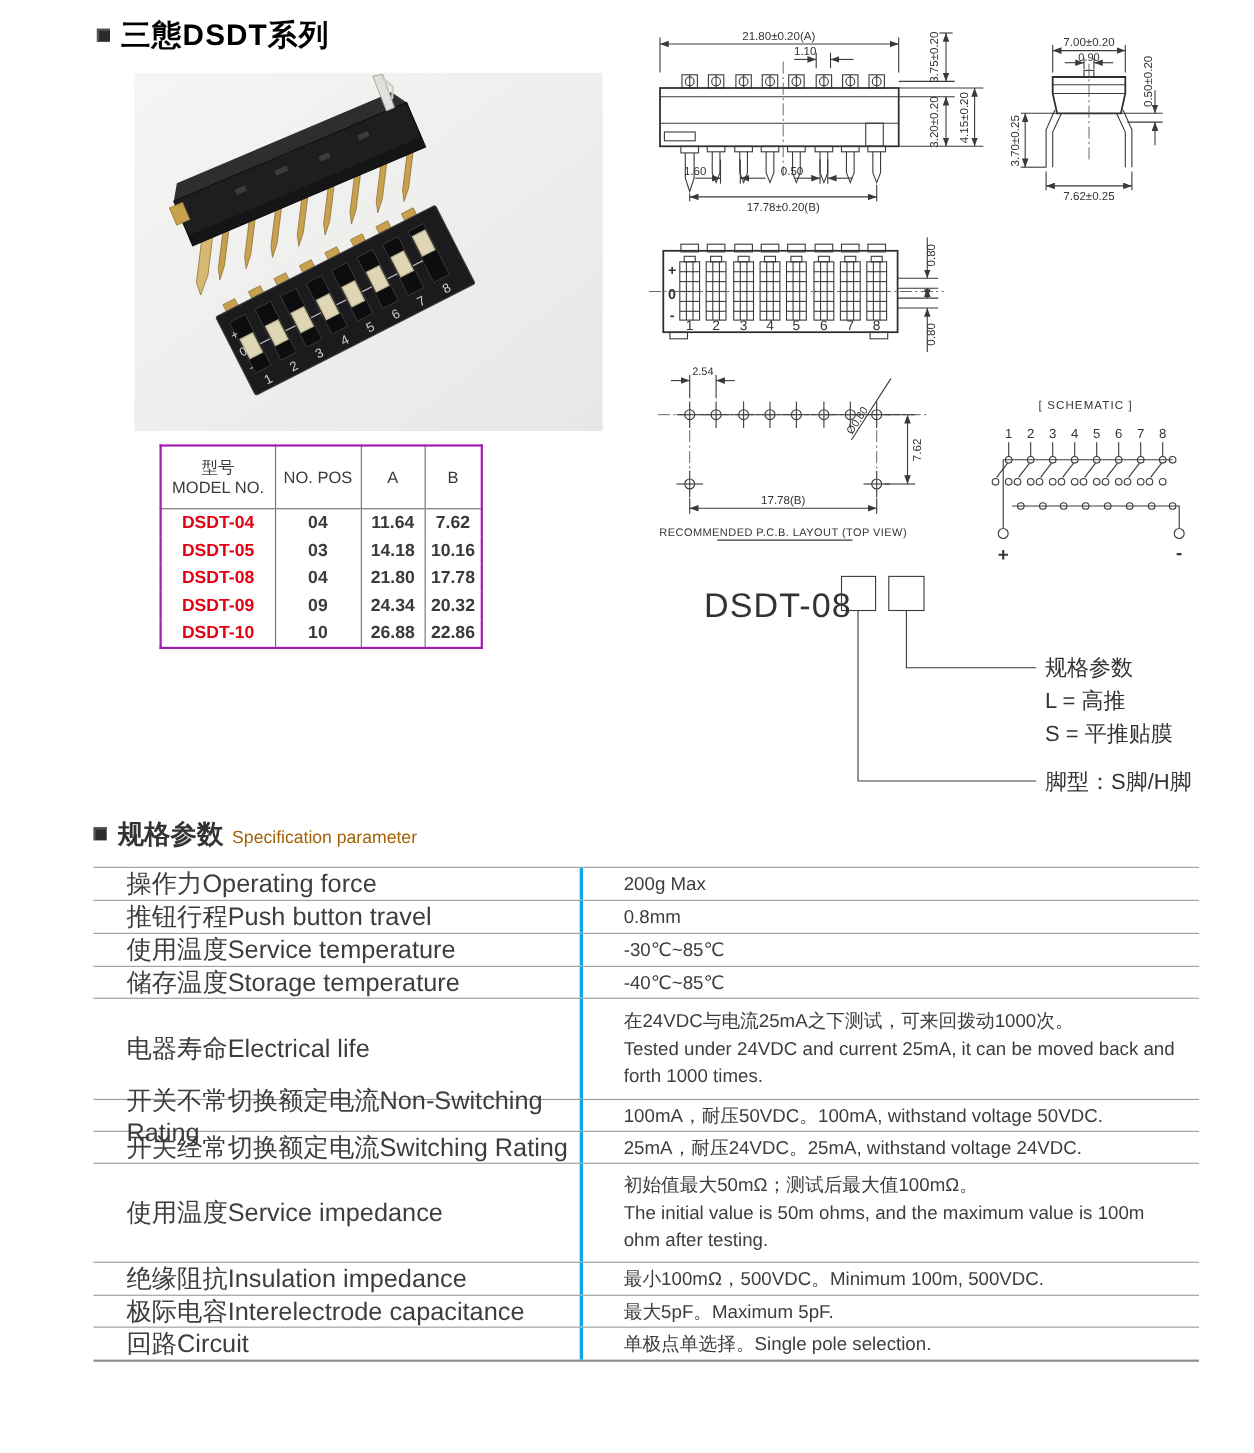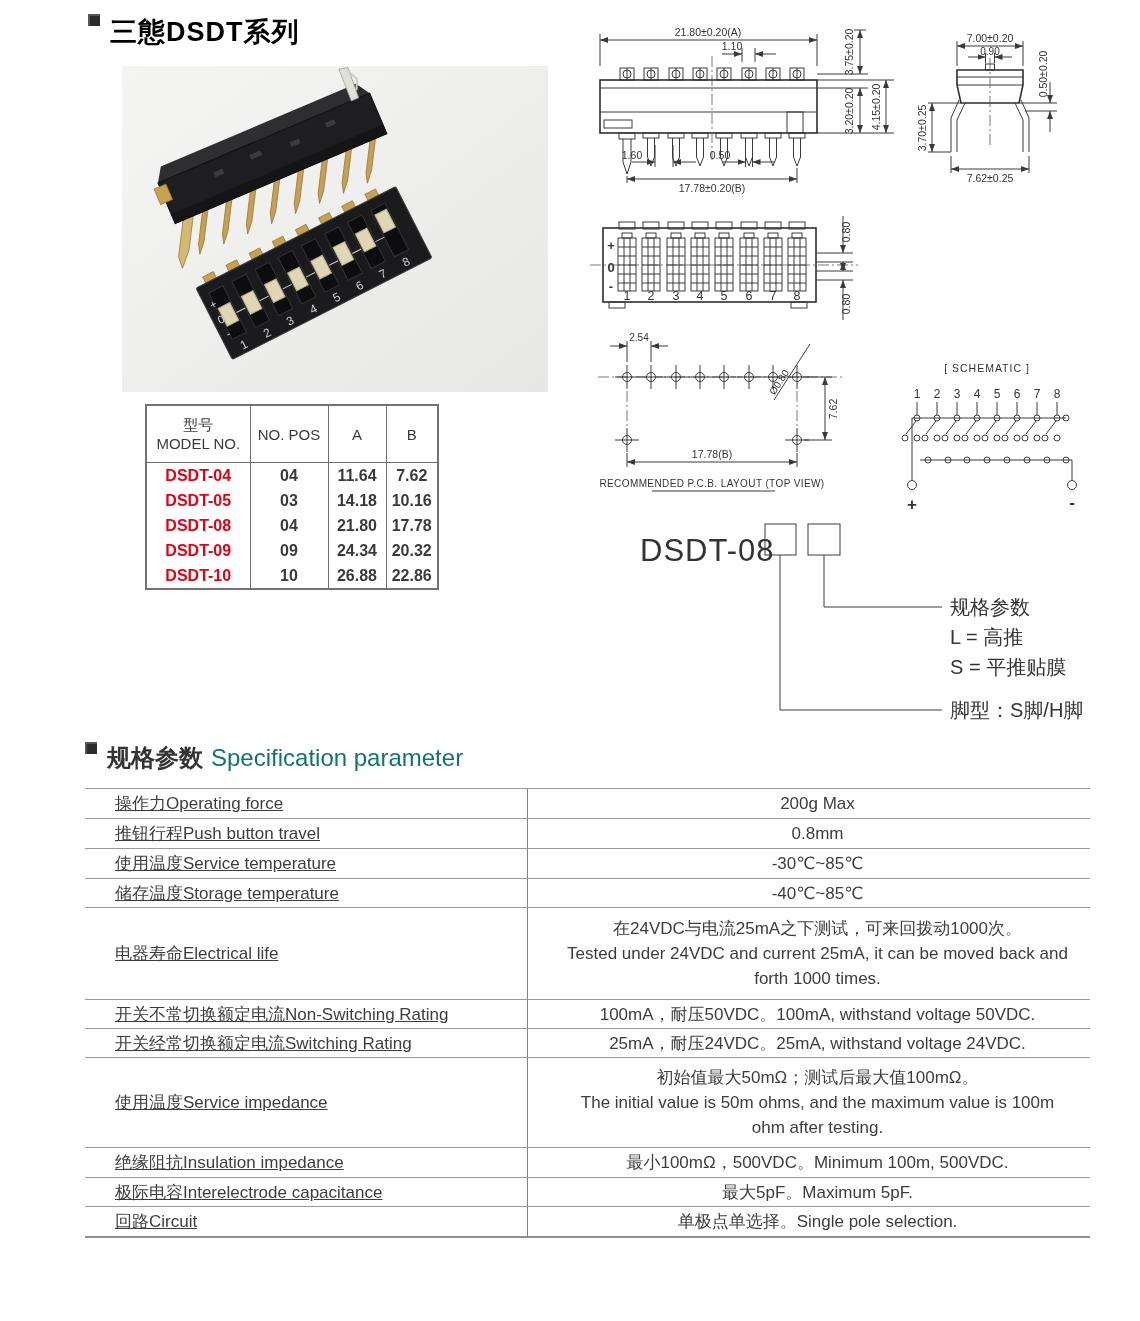--- a/index.html
+++ b/index.html
@@ -1,28 +1,28 @@
 <!DOCTYPE html>
 <html><head>
 <meta charset="utf-8">
 <style>
   html,body{margin:0;padding:0;background:#fff;}
   #page{position:relative;width:1140px;height:1321px;background:#ffffff;overflow:hidden;
         font-family:"Liberation Sans","DejaVu Sans",sans-serif;color:#222;}
   
-  .sec-head{position:absolute;display:flex;align-items:flex-start;gap:10px;}
+  .sec-head{position:absolute;display:flex;align-items:center;gap:10px;}
   .bullet{width:12px;height:12px;background:#2b2b2b;box-shadow:inset 2px 2px 0 #555;flex:0 0 auto;}
   #title-block{left:88px;top:14px;}
   #title-block .t{font-size:27px;font-weight:bold;color:#000;letter-spacing:1px;}
   #spec-head{left:85px;top:742px;}
   #spec-head .cn{font-size:24px;font-weight:bold;color:#333;}
-  #spec-head .en{font-size:24px;color:#0f766e;margin-left:8px;}
+  #spec-head .en{font-size:16px;color:#a16207;margin-left:8px;}
   
   #model-table{position:absolute;left:145px;top:404px;border-collapse:collapse;
-               border:2px solid #737373;table-layout:fixed;}
+               border:2px solid #a21caf;table-layout:fixed;}
   #model-table th,#model-table td{border-left:1px solid #6d6d6d;text-align:center;
                font-size:16px;color:#3a3a3a;padding:0;}
   #model-table th{height:56px;font-weight:normal;font-size:15px;border-bottom:1px solid #6d6d6d;}
   #model-table td{height:25px;font-weight:bold;}
   #model-table td.model{color:#e60012;font-weight:bold;}
   
   #product-photo{position:absolute;left:122px;top:66px;}
   
   #tech-drawings{position:absolute;left:560px;top:10px;}
   #tech-drawings .ln{stroke:#3a3a3a;stroke-width:1;fill:none;}
@@ -34,23 +34,23 @@
   .mark{font-size:13px;font-weight:bold;}
   .tvnum{font-size:12.5px;text-anchor:middle;}
   .schnum{font-size:12px;text-anchor:middle;}
   .schpm{font-size:17px;font-weight:bold;text-anchor:middle;}
   .pn-base{font-size:31px;fill:#3a3a3a;letter-spacing:1px;}
   .co{font-size:20px;fill:#333;}
   
   #spec-table{position:absolute;left:85px;top:788px;width:1005px;border-bottom:2px solid #8e8e8e;box-sizing:border-box;}
   .srow{display:flex;border-top:1px solid #9a9a9a;box-sizing:border-box;}
   .srow .lbl{width:442px;box-sizing:border-box;padding-left:30px;display:flex;align-items:center;
-             font-size:17px;color:#3d3d3d;text-decoration:underline;}
-  .srow .val{flex:1;box-sizing:border-box;border-left:1px solid #0ea5e9;padding:0 20px 0 37px;
-             display:flex;flex-direction:column;justify-content:center;font-size:17px;color:#3d3d3d;line-height:25px;text-align:center;}
+             font-size:23px;color:#3d3d3d;}
+  .srow .val{flex:1;box-sizing:border-box;border-left:3px solid #0ea5e9;padding:0 20px 0 37px;
+             display:flex;flex-direction:column;justify-content:center;font-size:17px;color:#3d3d3d;line-height:25px;}
   .h30{height:30px}.h29{height:29px}.h92{height:92px}.h90{height:90px}
 </style>
 </head>
 <body>
 
 <div id="page">
 
   <div id="title-block" class="sec-head">
     <div class="bullet"></div>
     <div class="t">三態DSDT系列</div>

